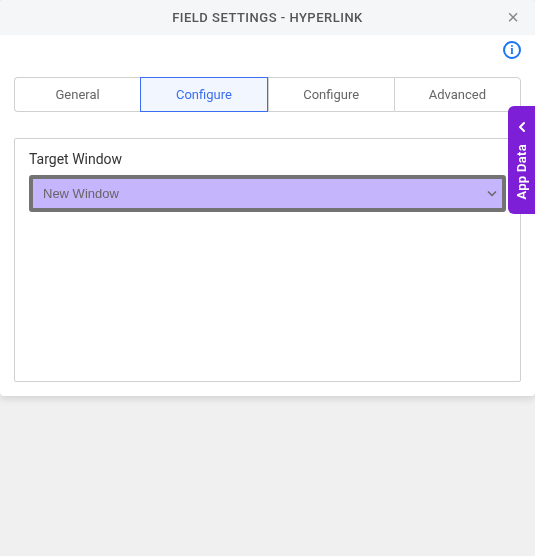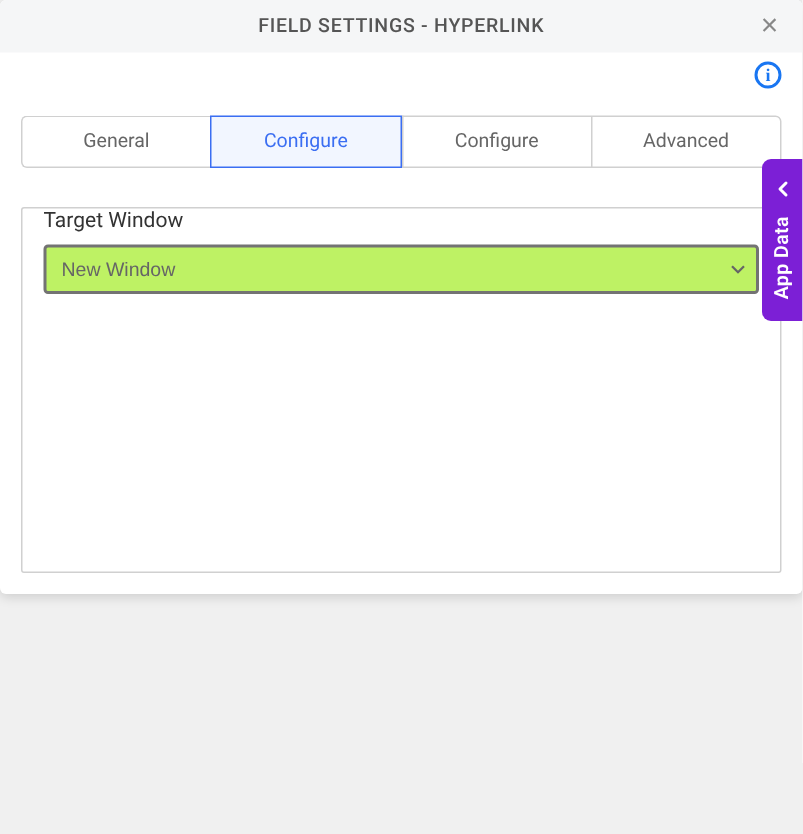--- a/index.html
+++ b/index.html
@@ -106,40 +106,40 @@
       border: 1px solid #3b6ef2;
       background: #f2f6ff;
       position: relative;
       z-index: 1;
     }
     .content {
       flex: 1;
       margin: 14px;
       border: 1px solid #d0d0d0;
       border-radius: 2px;
-      padding: 0 14px;
+      padding: 12px 14px;
       position: relative;
     }
     .field-label {
       font-size: 14px;
       color: #333;
       margin-bottom: 8px;
       display: block;
     }
     .select-wrapper {
       position: relative;
     }
     .select-field {
       width: 100%;
       padding: 7px 28px 7px 10px;
       font-size: 13px;
       color: #666;
-      border: 2px solid #737373;
+      border: 4px solid #737373;
       border-radius: 3px;
-      background: #bef264;
+      background: #c4b5fd;
       appearance: none;
       cursor: pointer;
     }
     .select-caret {
       position: absolute;
       right: 8px;
       top: 50%;
       transform: translateY(-50%);
       pointer-events: none;
       color: #666;

